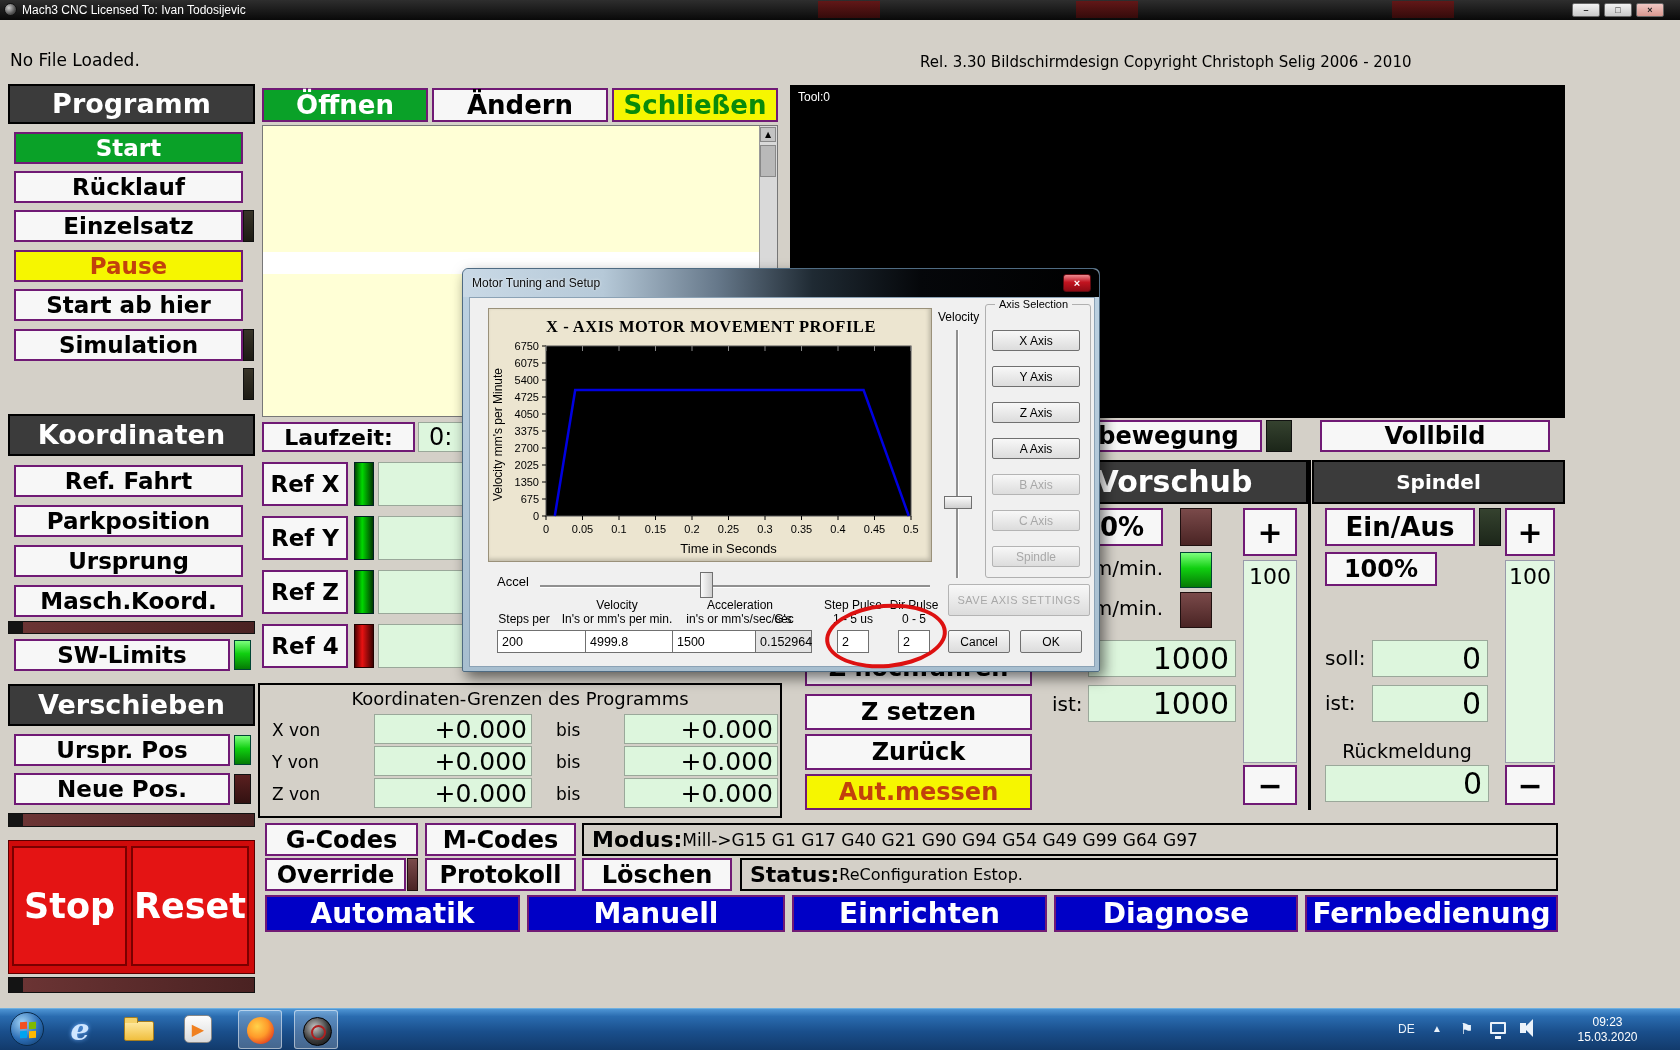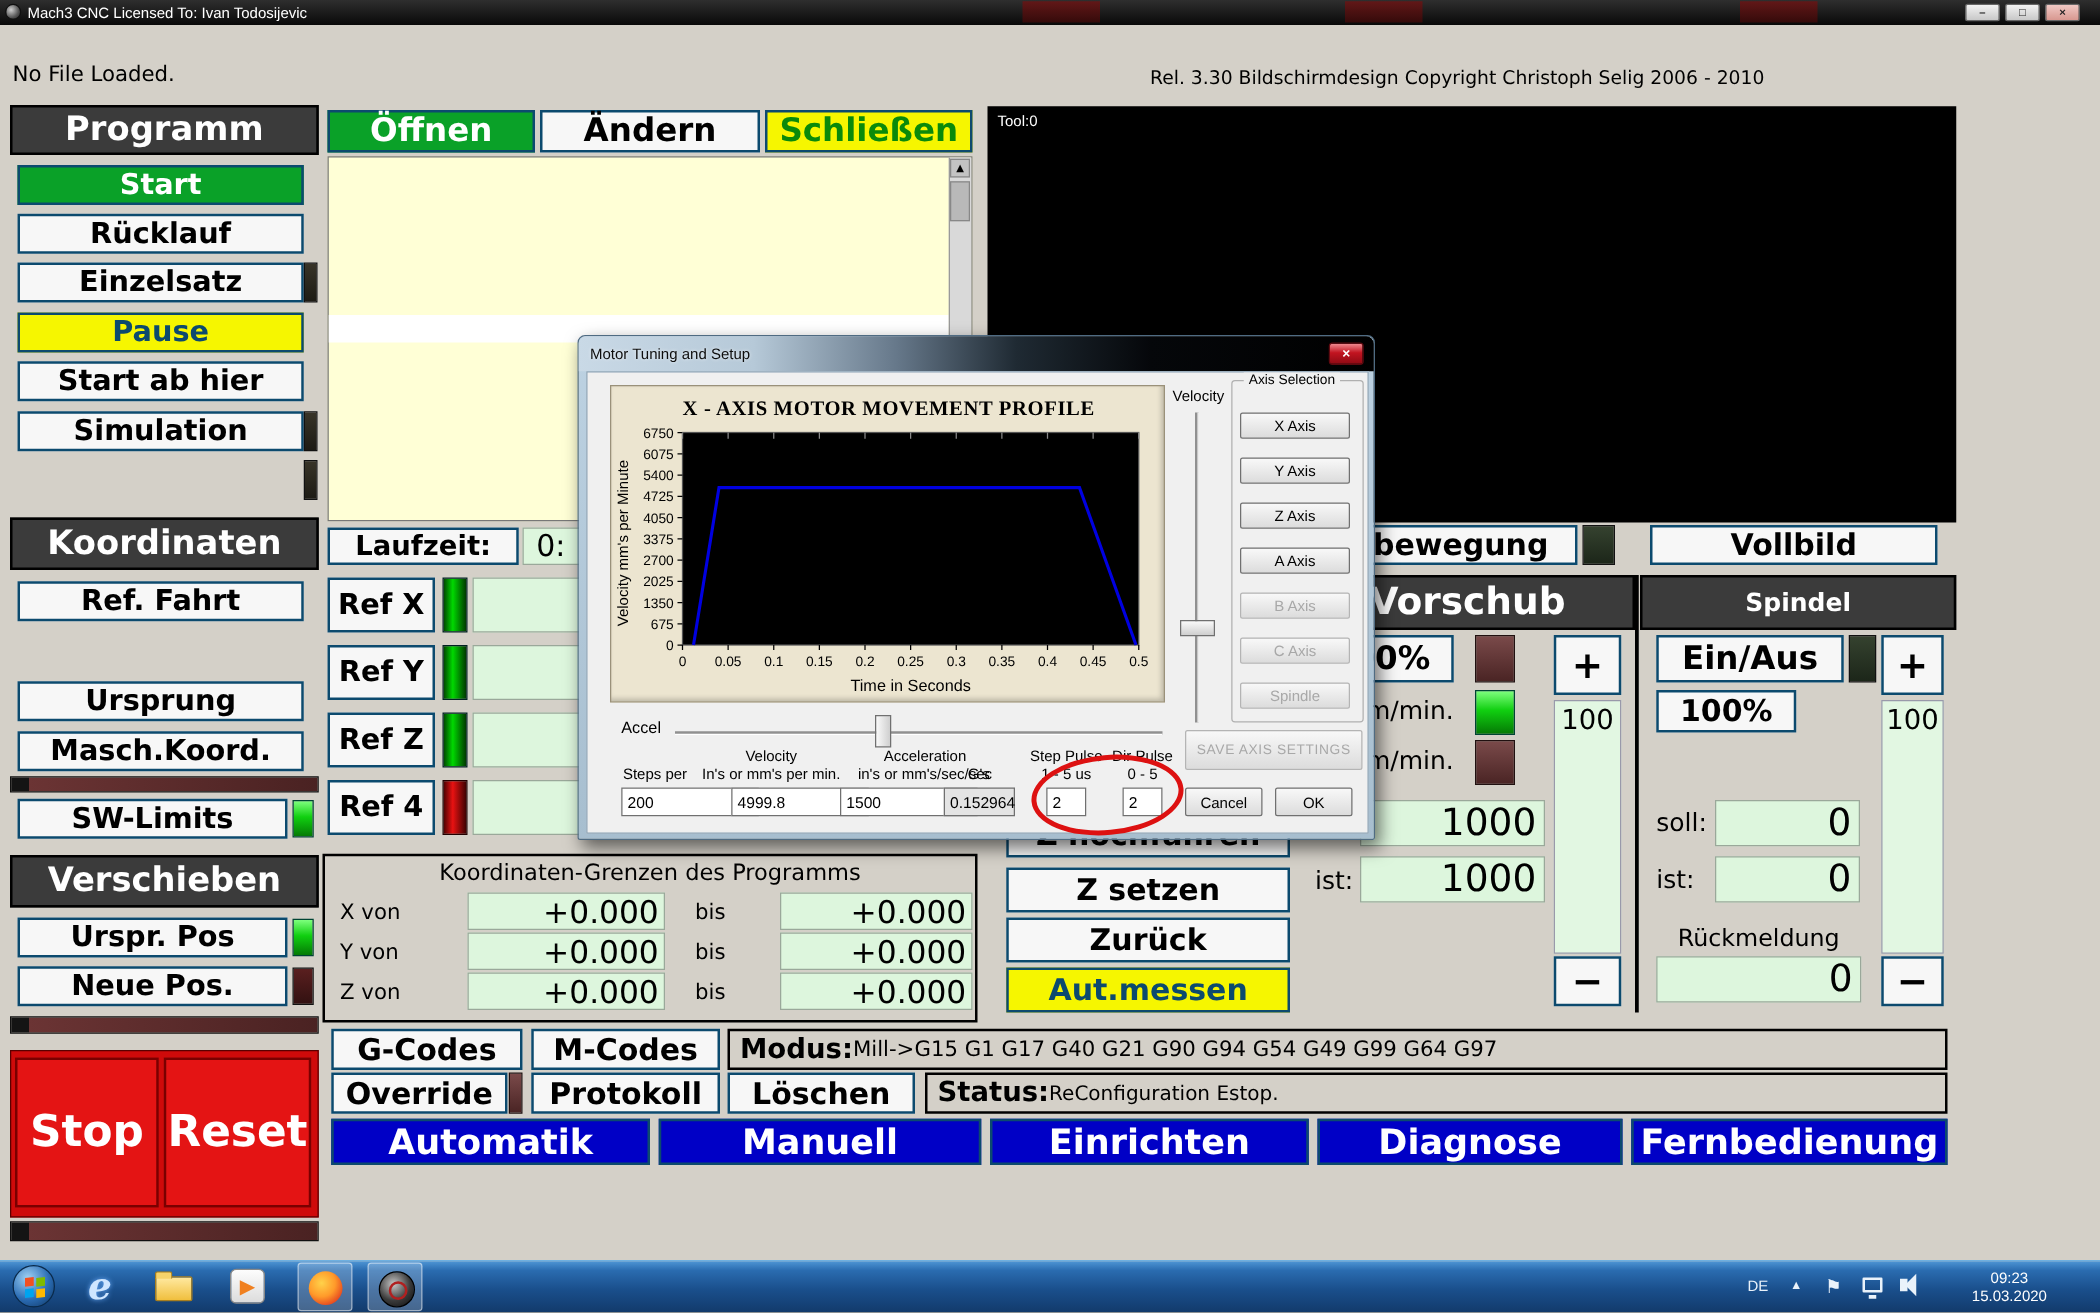--- a/index.html
+++ b/index.html
@@ -11,24 +11,24 @@
             color:#fff;font:12px "Liberation Sans",sans-serif;display:flex;align-items:center;padding-left:4px;}
   .capbtn{top:3px;height:14px;width:28px;background:linear-gradient(#f2f2f2,#c8c8c8);border:1px solid #666;
           border-radius:2px;font:bold 9px "Liberation Sans",sans-serif;color:#222;text-align:center;line-height:12px;}
   .tb-art{top:1px;height:17px;width:62px;background:linear-gradient(180deg,#6b1414,#3c0a0a);opacity:.85;}
   .menubar{left:0;top:20px;width:1680px;height:21px;background:linear-gradient(#fdfdfd,#ececec);
            border-bottom:1px solid #9a9a9a;display:flex;align-items:center;
            font:12.5px "Liberation Sans",sans-serif;color:#1a1a1a;}
   .menubar span{padding:0 9px;}
   
   .hdr{background:#3b3b3b;border:2px solid #000;color:#fff;text-align:center;font-weight:bold;}
-  .btn{background:#f7f7f7;border:2px solid #0c4a6e;color:#000;text-align:center;font-weight:bold;
+  .btn{background:#f7f7f7;border:2px solid #701a75;color:#000;text-align:center;font-weight:bold;
        display:flex;align-items:center;justify-content:center;}
   .green{background:#0aa128;color:#fff;}
-  .yellow{background:#f6f600;color:#0c4a6e;}
+  .yellow{background:#f6f600;color:#c2410c;}
   .blue{background:#0000c6;color:#fff;}
   .dro{background:#ddf6dd;border:1px solid #9aa89a;text-align:right;display:flex;align-items:center;justify-content:flex-end;}
   .dro.l{justify-content:flex-start;}
   .maroonbar{background:linear-gradient(90deg,#141414 0 14px,#6b3434 14px,#4a2222);border:1px solid #111;}
   .vledg{background:linear-gradient(90deg,#014701,#00d800 40%,#013801);border:1px solid #022;}
   .vledr{background:linear-gradient(90deg,#4e0101,#e81212 40%,#3e0101);border:1px solid #200;}
   .ledg{background:linear-gradient(180deg,#7dff7d,#10cf10 45%,#057a05);border:1px solid #043;}
   .ledbrown{background:linear-gradient(180deg,#7a4a4a,#4a2424);border:1px solid #201010;}
   .leddark{background:linear-gradient(180deg,#383428,#1d1b14);border:1px solid #111;}
   .leddkgreen{background:linear-gradient(180deg,#35422f,#1c2619);border:1px solid #111;}
@@ -88,20 +88,21 @@
   <div class="ab btn" style="left:14px;top:210px;width:229px;height:32px;font-size:23px;">Einzelsatz</div>
   <div class="ab leddark" style="left:243px;top:210px;width:11px;height:32px;"></div>
   <div class="ab btn yellow" style="left:14px;top:250px;width:229px;height:32px;font-size:23px;">Pause</div>
   <div class="ab btn" style="left:14px;top:289px;width:229px;height:32px;font-size:23px;">Start ab hier</div>
   <div class="ab btn" style="left:14px;top:329px;width:229px;height:32px;font-size:23px;">Simulation</div>
   <div class="ab leddark" style="left:243px;top:329px;width:11px;height:32px;"></div>
   <div class="ab leddark" style="left:243px;top:368px;width:11px;height:32px;"></div>
 
   <div class="ab hdr" style="left:8px;top:414px;width:247px;height:42px;font-size:27px;line-height:38px;">Koordinaten</div>
   <div class="ab btn" style="left:14px;top:465px;width:229px;height:32px;font-size:23px;">Ref. Fahrt</div>
+  <div class="ab btn" style="left:14px;top:505px;width:229px;height:32px;font-size:23px;">Parkposition</div>
   <div class="ab btn" style="left:14px;top:545px;width:229px;height:32px;font-size:23px;">Ursprung</div>
   <div class="ab btn" style="left:14px;top:585px;width:229px;height:32px;font-size:23px;">Masch.Koord.</div>
   <div class="ab maroonbar" style="left:8px;top:621px;width:247px;height:13px;"></div>
   <div class="ab btn" style="left:14px;top:639px;width:216px;height:32px;font-size:23px;">SW-Limits</div>
   <div class="ab ledg" style="left:234px;top:640px;width:17px;height:30px;"></div>
 
   <div class="ab hdr" style="left:8px;top:684px;width:247px;height:42px;font-size:27px;line-height:38px;">Verschieben</div>
   <div class="ab btn" style="left:14px;top:734px;width:216px;height:32px;font-size:23px;">Urspr. Pos</div>
   <div class="ab ledg" style="left:234px;top:735px;width:17px;height:30px;"></div>
   <div class="ab btn" style="left:14px;top:773px;width:216px;height:32px;font-size:23px;">Neue Pos.</div>

